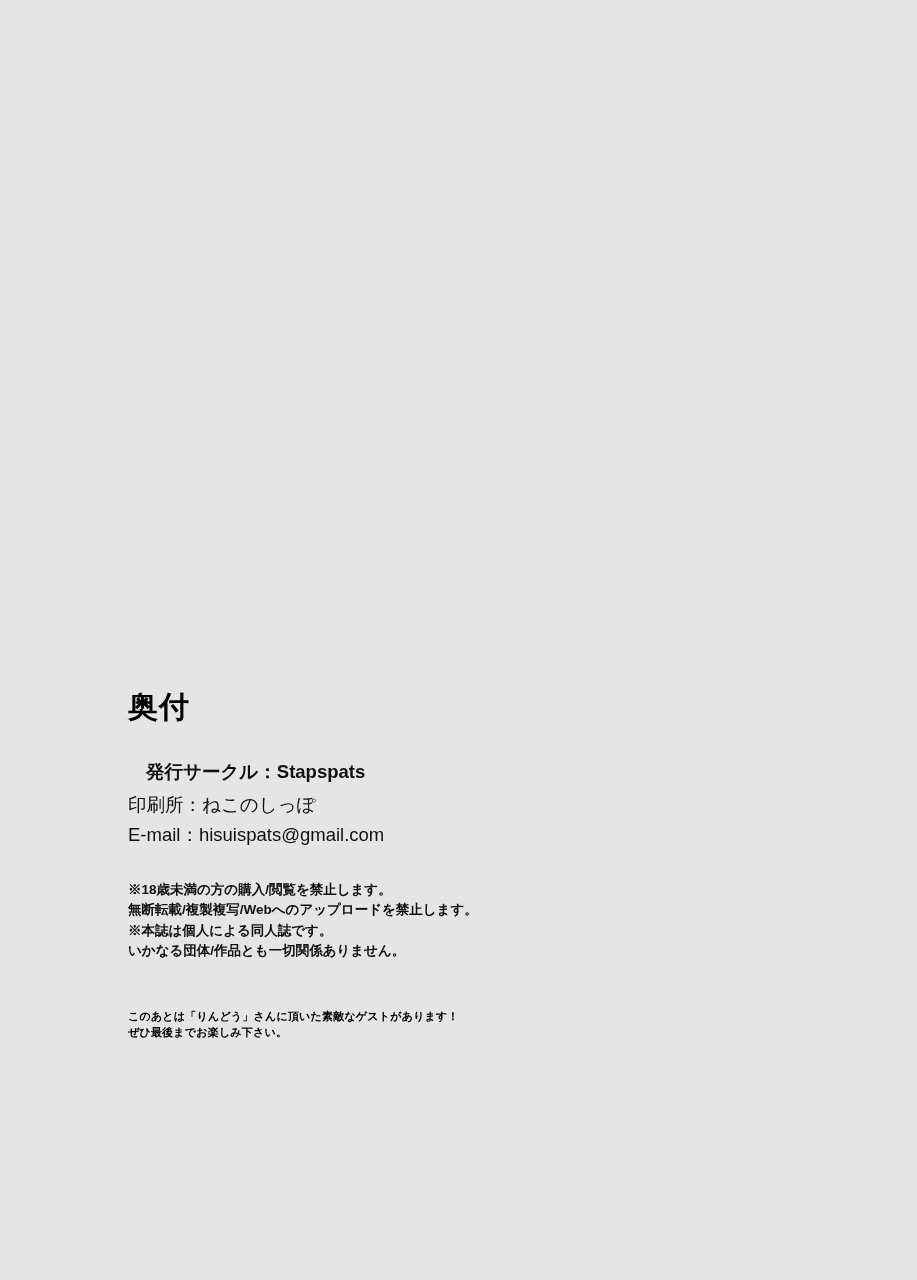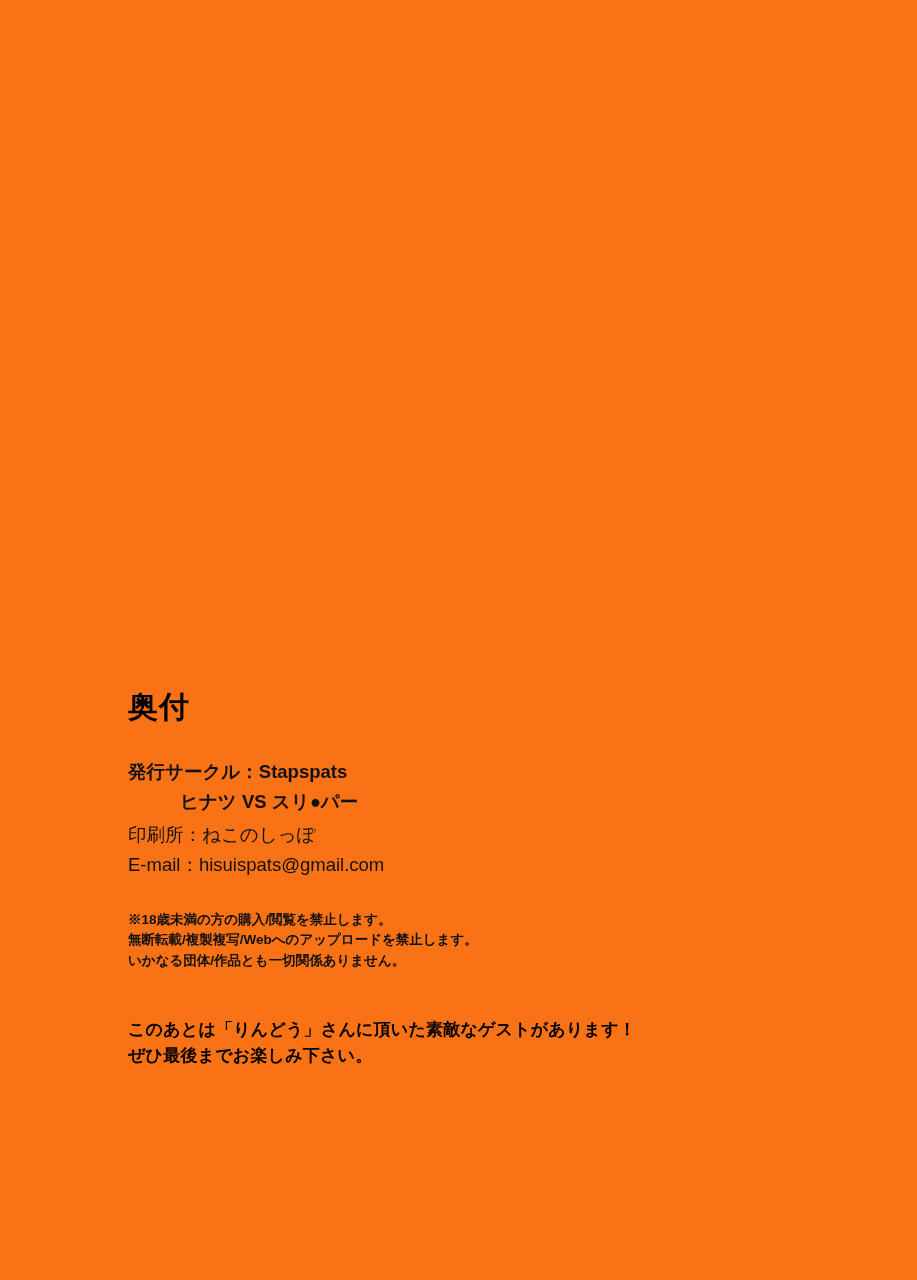--- a/index.html
+++ b/index.html
@@ -11,21 +11,21 @@
     width: 917px;
     height: 1280px;
     position: relative;
     font-family: "Liberation Sans", sans-serif;
     color: #1a1a1a;
     overflow: hidden;
   }
   .page {
     position: absolute;
     inset: 0;
-    background: #f97316;
+    background: #e5e5e5;
   }
   .colophon {
     position: absolute;
     left: 128px;
     top: 690px;
     width: 700px;
   }
   .colophon-title {
     font-size: 30px;
     font-weight: bold;
@@ -38,69 +38,70 @@
     font-size: 18.5px;
     line-height: 1.62;
     color: #111111;
     margin: 0;
   }
   .info-line {
     white-space: pre;
   }
   .info-line.bold-row {
     font-weight: bold;
+    margin-left: 18px;
   }
   .info-line.indent {
     padding-left: 52px;
     font-weight: bold;
   }
   .info-gap {
     height: 3px;
   }
   .notice-block {
     margin-top: 30px;
     font-size: 13.5px;
     line-height: 1.52;
     color: #111111;
   }
   .notice-line {
     white-space: pre;
     font-weight: bold;
   }
   .footer-block {
     margin-top: 46px;
-    font-size: 17px;
+    font-size: 11px;
     font-weight: bold;
     line-height: 1.5;
     color: #000000;
     letter-spacing: 0.2px;
   }
   .footer-line {
     white-space: pre;
   }
 </style>
 </head>
 <body>
 
 <div class="page">
   <div class="colophon">
 
     <h1 class="colophon-title">奥付</h1>
 
     <div class="info-block">
       <div class="info-line bold-row">発行サークル：Stapspats</div>
-      <div class="info-line indent">ヒナツ VS スリ●パー</div>
       <div class="info-gap"></div>
       <div class="info-line">印刷所：ねこのしっぽ</div>
       <div class="info-line">E-mail：hisuispats@gmail.com</div>
     </div>
 
     <div class="notice-block">
       <div class="notice-line">※18歳未満の方の購入/閲覧を禁止します。</div>
       <div class="notice-line">無断転載/複製複写/Webへのアップロードを禁止します。</div>
+      <div class="notice-line">※本誌は個人による同人誌です。</div>
       <div class="notice-line">いかなる団体/作品とも一切関係ありません。</div>
     </div>
 
     <div class="footer-block">
       <div class="footer-line">このあとは「りんどう」さんに頂いた素敵なゲストがあります！</div>
       <div class="footer-line">ぜひ最後までお楽しみ下さい。</div>
     </div>
 
   </div>
 </div>

